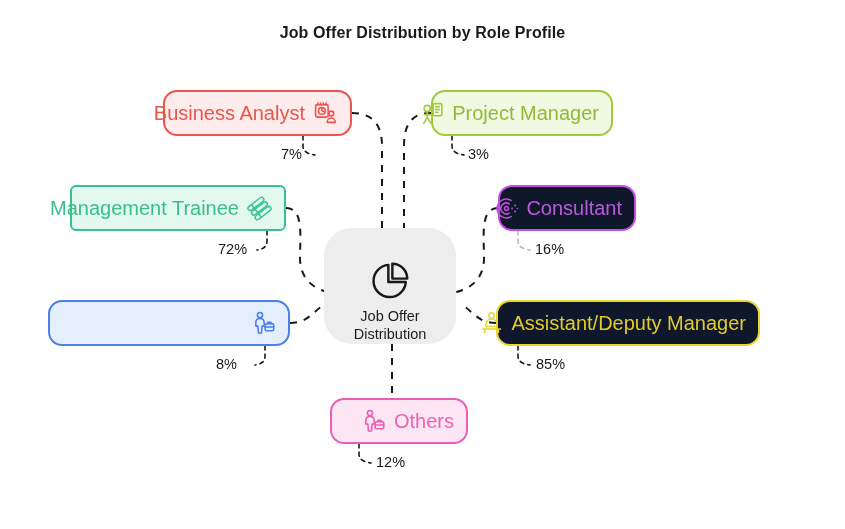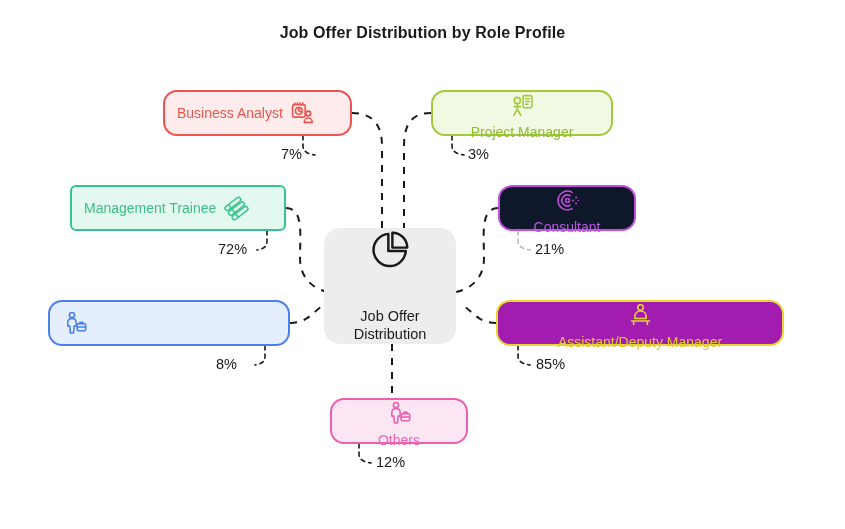--- a/index.html
+++ b/index.html
@@ -40,49 +40,49 @@
     height: 529px;
     overflow: visible;
   }
   .node {
     position: absolute;
     box-sizing: border-box;
     border-radius: 14px;
     border: 2px solid #888;
     display: flex;
     align-items: center;
-    justify-content: flex-start;
+    justify-content: flex-end;
     gap: 7px;
-    padding: 0 12px;
-    font-size: 14px;
+    padding: 12px 12px;
+    font-size: 20px;
     white-space: nowrap;
     line-height: 1;
   }
   .node .label { line-height: 1; }
   .node .ico {
     display: inline-flex;
     align-items: center;
     justify-content: center;
     width: 26px;
     height: 26px;
     flex: 0 0 26px;
   }
   .node .ico svg { display: block; }
   .node.icon-right { flex-direction: row; }
-  .node.icon-left  { flex-direction: column; }
+  .node.icon-left  { }
 
   .center-node {
     position: absolute;
     box-sizing: border-box;
     background: #ededed;
-    border-radius: 16px;
+    border-radius: 28px;
     display: flex;
     flex-direction: column;
     align-items: center;
-    justify-content: space-between;
+    justify-content: flex-end;
     gap: 4px;
     color: #1a1a1a;
   }
   .center-node .center-label {
     font-size: 14.5px;
     text-align: center;
     line-height: 1.28;
     color: #1c1c1c;
   }
   .pct {
@@ -177,37 +177,37 @@
         <path d="M14.6 7.6a5.2 5.2 0 1 0 0 8.8"></path>
         <circle cx="12" cy="12" r="1.9"></circle>
         <circle cx="17.3" cy="12" r="0.9" fill="#c44ee0" stroke="none"></circle>
         <circle cx="20.3" cy="9.1" r="0.9" fill="#c44ee0" stroke="none"></circle>
         <circle cx="20.3" cy="14.9" r="0.9" fill="#c44ee0" stroke="none"></circle>
         <circle cx="22.5" cy="12" r="0.8" fill="#c44ee0" stroke="none"></circle>
       </svg>
     </span>
     <span class="label">Consultant</span>
   </div>
-  <div class="pct" style="left:535px; top:242px;">21%</div>
+  <div class="pct" style="left:535px; top:242px;">16%</div>
 
   <div class="node icon-right" style="left:48px; top:300px; width:242px; height:46px;
               border-color:#4a80e8; background:#e5eefc; color:#5b88e0;">
     <span class="ico">
       <svg width="25" height="25" viewBox="0 0 24 24" fill="none" stroke="#4a80e8" stroke-width="1.5" stroke-linecap="round" stroke-linejoin="round">
         <circle cx="8.6" cy="3.9" r="2.5"></circle>
         <path d="M8.6 7.2c-2.5 0-4 1.8-4 4v3.3h2l.5 6.6h3l.5-6.6h2v-3.3c0-2.2-1.5-4-4-4z"></path>
         <rect x="13.6" y="12.3" width="8.2" height="6.6" rx="1.2"></rect>
         <path d="M16.2 12.3v-1.5h3v1.5M13.6 15.4h8.2"></path>
       </svg>
     </span>
   </div>
   <div class="pct" style="left:216px; top:357px;">8%</div>
 
-  <div class="node icon-left" style="left:496px; top:300px; width:288px; height:46px;
-              border-color:#e8d532; background:#a21caf; color:#e0ca2e;">
+  <div class="node icon-left" style="left:496px; top:300px; width:264px; height:46px;
+              border-color:#e8d532; background:#0f172a; color:#e0ca2e;">
     <span class="ico">
       <svg width="25" height="25" viewBox="0 0 24 24" fill="none" stroke="#e8d532" stroke-width="1.5" stroke-linecap="round" stroke-linejoin="round">
         <circle cx="12" cy="4.3" r="2.6"></circle>
         <path d="M12 7.6c-3.1 0-5.4 2.2-5.4 5.2v2.1h10.8v-2.1c0-3-2.3-5.2-5.4-5.2z"></path>
         <path d="M3.4 17.2h17.2M5.4 17.2v3.4M18.6 17.2v3.4"></path>
       </svg>
     </span>
     <span class="label">Assistant/Deputy Manager</span>
   </div>
   <div class="pct" style="left:536px; top:357px;">85%</div>

